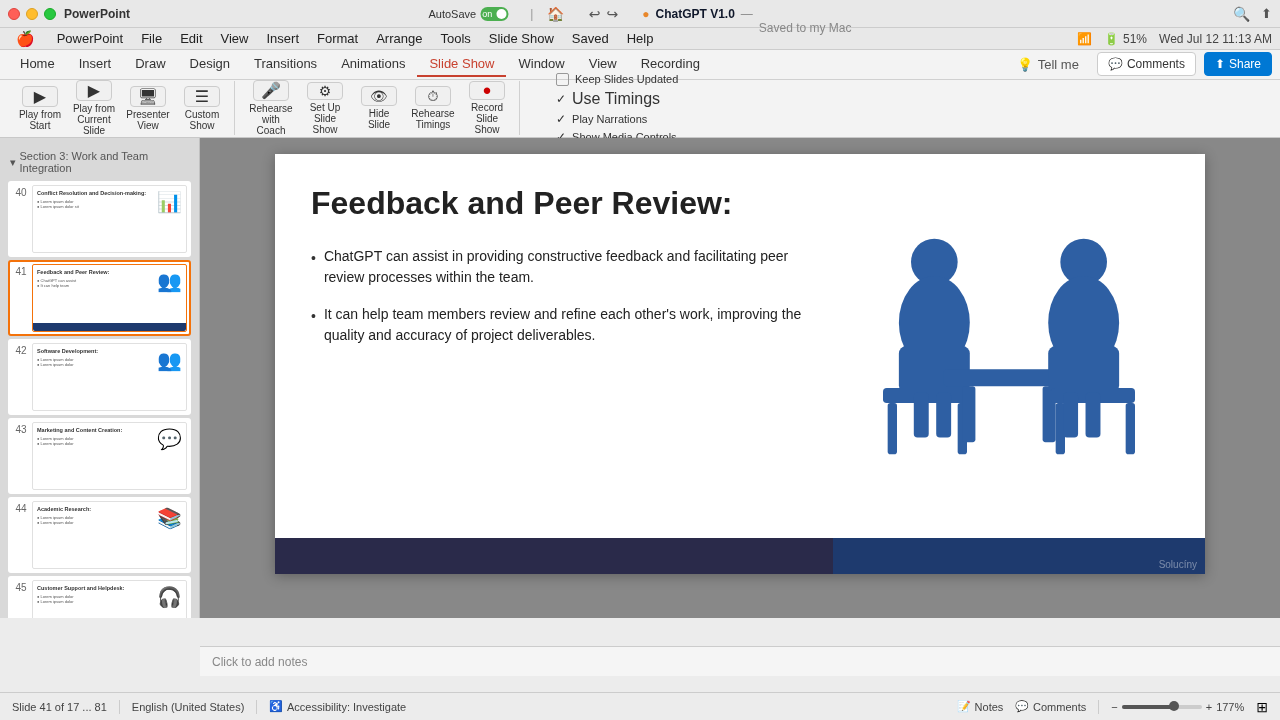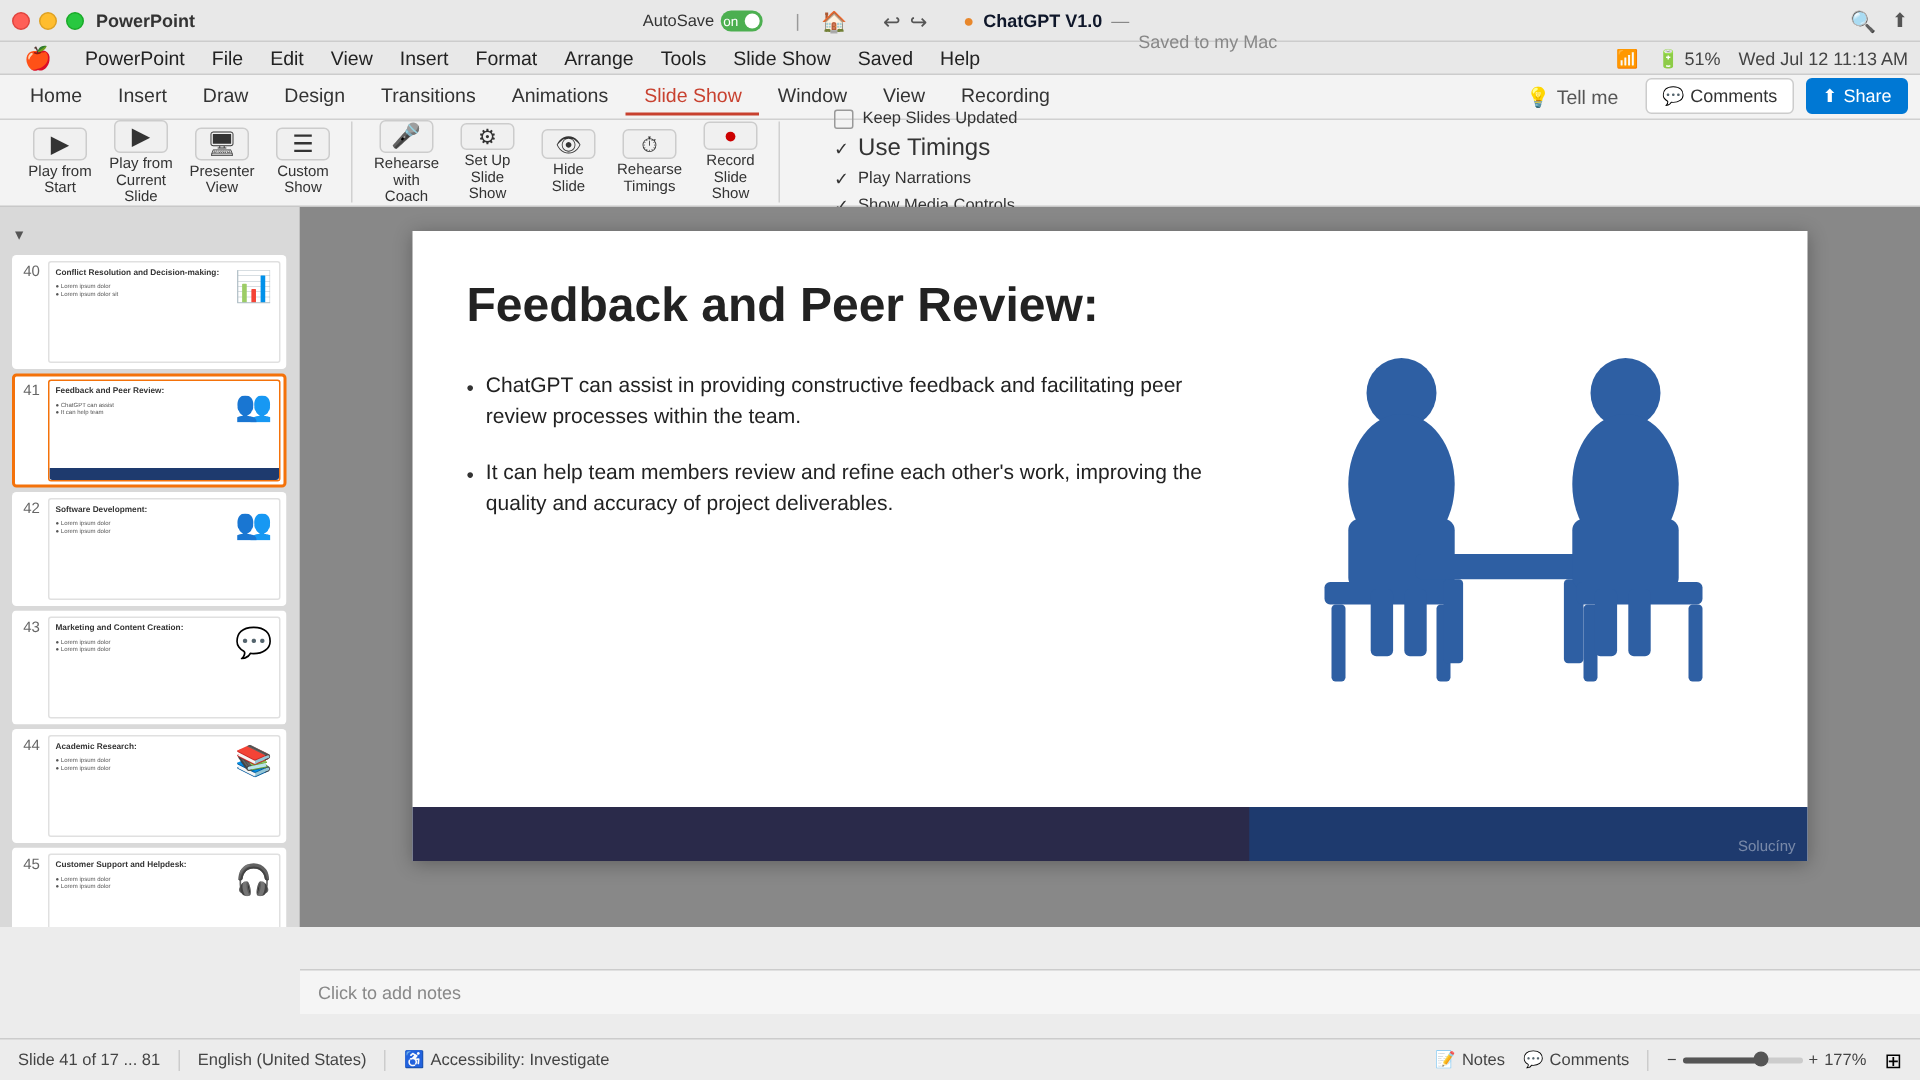--- a/index.html
+++ b/index.html
@@ -362,20 +362,21 @@
 
   </div>
 </div>
 
 <div class="main-wrapper">
   <div class="main-content">
 
     <div id="slide-panel">
       <div class="section-header">
         <span>▾</span>
+        <span>Section 3: Work and Team Integration</span>
       </div>
 
       <div class="slide-thumb">
         <div class="slide-thumb-inner">
           <div class="slide-num">40</div>
           <div class="slide-preview">
             <div class="slide-preview-content">
               <div class="slide-preview-row">
                 <div>
                   <div class="slide-preview-title">Conflict Resolution and Decision-making:</div>

